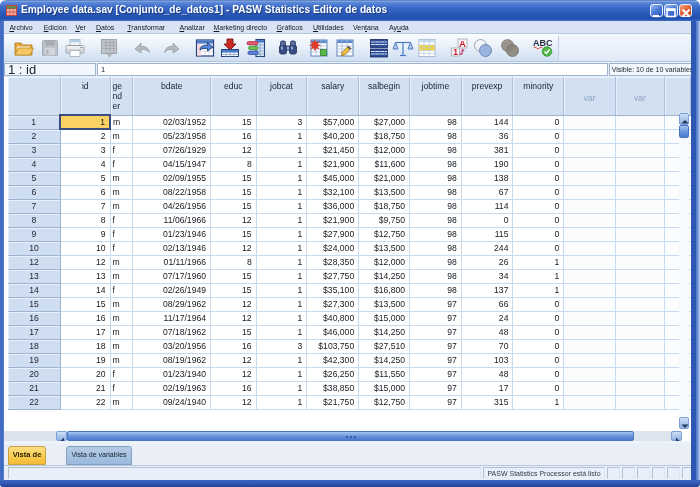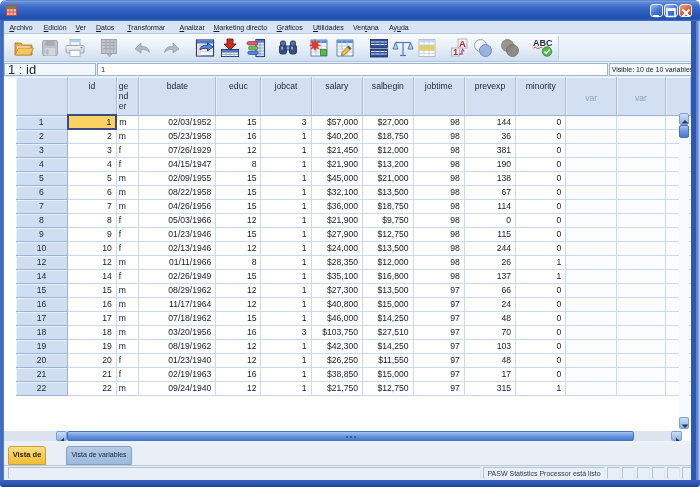--- a/index.html
+++ b/index.html
@@ -25,21 +25,21 @@
 #tools{position:absolute;left:4px;top:34px;width:692px;height:28px;background:linear-gradient(180deg,#fafcfe 0%,#eaf1fa 45%,#d8e5f4 80%,#cfdff1 100%);border-bottom:1px solid #b4c7de;z-index:40;}
 #tools .sep{position:absolute;top:2px;height:24px;width:1px;background:#c0d0e4;}
 .ico{position:absolute;top:3px;width:22px;height:22px;}
 
 #refbar{position:absolute;left:4px;top:63px;width:692px;height:14px;background:#e4edf8;z-index:40;}
 #refcell{position:absolute;left:0px;top:0px;width:92px;height:13px;background:#f2f7fd;border:1px solid #9db4d0;font-size:13px;color:#202830;padding:0 3px;line-height:12px;}
 #refedit{position:absolute;left:93px;top:0px;width:511px;height:13px;background:#fff;border:1px solid #9db4d0;font-size:7.5px;color:#202830;padding:0 3px;line-height:12px;}
 #refvis{position:absolute;left:605px;top:0px;width:87px;height:13px;background:#f2f7fd;border:1px solid #9db4d0;font-size:7px;color:#202830;line-height:12px;text-align:center;white-space:nowrap;}
 
 #grid{position:absolute;left:4px;top:77px;width:687px;height:364px;background:#fff;overflow:hidden;z-index:30;}
-table{border-collapse:collapse;table-layout:fixed;position:absolute;left:12px;top:0;}
+table{border-collapse:collapse;table-layout:fixed;position:absolute;left:4px;top:0;}
 td,th{padding:0;margin:0;font-weight:normal;overflow:hidden;white-space:nowrap;}
 th{background:#d2e0f2;border-right:1px solid #aabfda;border-bottom:1px solid #9db4d0;font-size:8.6px;color:#1a2430;vertical-align:top;padding-top:3.5px;box-shadow:inset 1px 1px 0 #eaf2fb;}
 th.vh{vertical-align:middle;color:#8ba4c4;}
 td{font-size:8.6px;color:#141a20;border-right:1px solid #c8daee;border-bottom:1px solid #c8daee;}
 td.rn{background:#cfdef1;border-right:1px solid #8fa0c0;border-bottom:1px solid #9db4d0;border-right:1px solid #9db4d0;text-align:center;box-shadow:inset 1px 1px 0 #e8f1fa;color:#1a2430;}
 td.n{text-align:right;padding-right:4px;}
 td.g{text-align:left;padding-left:2px;}
 td.sel{background:#fad163;border:2px solid #3a4c80;}
 td.v{background:#fbfcfe;}
 
@@ -70,20 +70,21 @@
           <rect x="1" y="7.4" width="2.6" height="2.6"></rect>
           <rect x="4.2" y="7.4" width="2.6" height="2.6"></rect>
           <rect x="7.4" y="7.4" width="2.6" height="2.6"></rect>
         </g>
         <g fill="#4a9a4a">
           <rect x="1" y="1" width="2.6" height="2.6"></rect>
           <rect x="4.2" y="1" width="2.6" height="2.6"></rect>
           <rect x="7.4" y="1" width="2.6" height="2.6"></rect>
         </g>
       </svg>
+    <div class="txt">Employee data.sav [Conjunto_de_datos1] - PASW Statistics Editor de datos</div>
     <div class="wbtn" id="btnMin"><svg width="12" height="12" viewBox="0 0 12 12">
           <rect x="2" y="8" width="6" height="2.2" fill="#fff"></rect>
         </svg></div>
     <div class="wbtn" id="btnMax"><svg width="12" height="12" viewBox="0 0 12 12">
           <rect x="2" y="2" width="8" height="7.5" fill="none" stroke="#fff" stroke-width="1.6"></rect>
           <rect x="2" y="2" width="8" height="2" fill="#fff"></rect>
         </svg></div>
     <div class="wbtn" id="btnCls"><svg width="12" height="12" viewBox="0 0 12 12">
           <path d="M2.5 2.5 L9.5 9.5 M9.5 2.5 L2.5 9.5" stroke="#fff" stroke-width="2"></path>
         </svg></div>
@@ -317,21 +318,21 @@
             <td class="v" style="border-right:none"></td>
           </tr>
           <tr style="height:14.0px">
             <td class="rn">4</td>
             <td class="n">4</td>
             <td class="g">f</td>
             <td class="n">04/15/1947</td>
             <td class="n">8</td>
             <td class="n">1</td>
             <td class="n">$21,900</td>
-            <td class="n">$13,200</td>
+            <td class="n">$11,600</td>
             <td class="n">98</td>
             <td class="n">190</td>
             <td class="n">0</td>
             <td class="v"></td>
             <td class="v"></td>
             <td class="v" style="border-right:none"></td>
           </tr>
           <tr style="height:14.0px">
             <td class="rn">5</td>
             <td class="n">5</td>
@@ -377,21 +378,21 @@
             <td class="n">114</td>
             <td class="n">0</td>
             <td class="v"></td>
             <td class="v"></td>
             <td class="v" style="border-right:none"></td>
           </tr>
           <tr style="height:14.0px">
             <td class="rn">8</td>
             <td class="n">8</td>
             <td class="g">f</td>
-            <td class="n">05/03/1966</td>
+            <td class="n">11/06/1966</td>
             <td class="n">12</td>
             <td class="n">1</td>
             <td class="n">$21,900</td>
             <td class="n">$9,750</td>
             <td class="n">98</td>
             <td class="n">0</td>
             <td class="n">0</td>
             <td class="v"></td>
             <td class="v"></td>
             <td class="v" style="border-right:none"></td>
@@ -432,20 +433,36 @@
             <td class="rn">12</td>
             <td class="n">12</td>
             <td class="g">m</td>
             <td class="n">01/11/1966</td>
             <td class="n">8</td>
             <td class="n">1</td>
             <td class="n">$28,350</td>
             <td class="n">$12,000</td>
             <td class="n">98</td>
             <td class="n">26</td>
+            <td class="n">1</td>
+            <td class="v"></td>
+            <td class="v"></td>
+            <td class="v" style="border-right:none"></td>
+          </tr>
+          <tr style="height:14.0px">
+            <td class="rn">13</td>
+            <td class="n">13</td>
+            <td class="g">m</td>
+            <td class="n">07/17/1960</td>
+            <td class="n">15</td>
+            <td class="n">1</td>
+            <td class="n">$27,750</td>
+            <td class="n">$14,250</td>
+            <td class="n">98</td>
+            <td class="n">34</td>
             <td class="n">1</td>
             <td class="v"></td>
             <td class="v"></td>
             <td class="v" style="border-right:none"></td>
           </tr>
           <tr style="height:14.0px">
             <td class="rn">14</td>
             <td class="n">14</td>
             <td class="g">f</td>
             <td class="n">02/26/1949</td>

